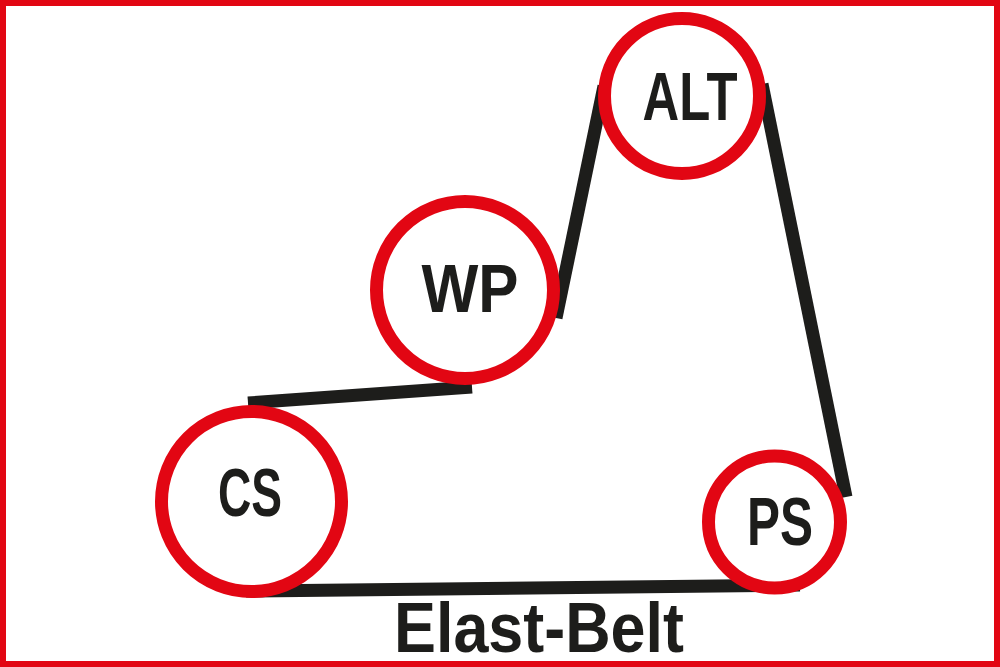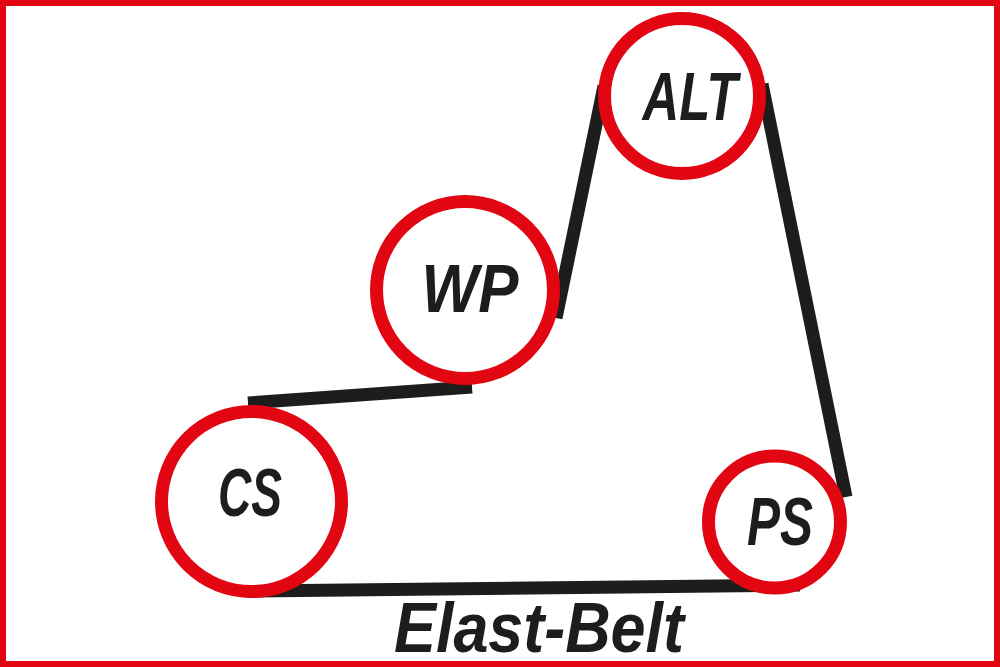--- a/index.html
+++ b/index.html
@@ -8,21 +8,21 @@
     --color-text:#1d1d1b;
     --color-frame:#e20613;
     --color-background:#ffffff;
   }
   html,body{margin:0;padding:0;}
   body{
     width:1000px;height:667px;overflow:hidden;
     background:var(--color-background);
     font-family:"Liberation Sans", sans-serif;
   }
-  .stage{position:relative;width:824px;height:667px;background:var(--color-background);font-style:italic;}
+  .stage{position:relative;width:824px;height:667px;background:var(--color-background);}
   svg{display:block;width:1000px;height:667px;}
   .frame{fill:none;stroke:var(--color-frame);stroke-width:6;}
   .belt{stroke:var(--color-belt);stroke-width:13;stroke-linecap:butt;}
   .ring{fill:var(--color-background);stroke:var(--color-ring);stroke-width:13;}
   .pulley-label{
     fill:var(--color-text);
     font-family:"Liberation Sans", sans-serif;
     font-weight:700;
     font-size:68px;
     text-anchor:middle;

